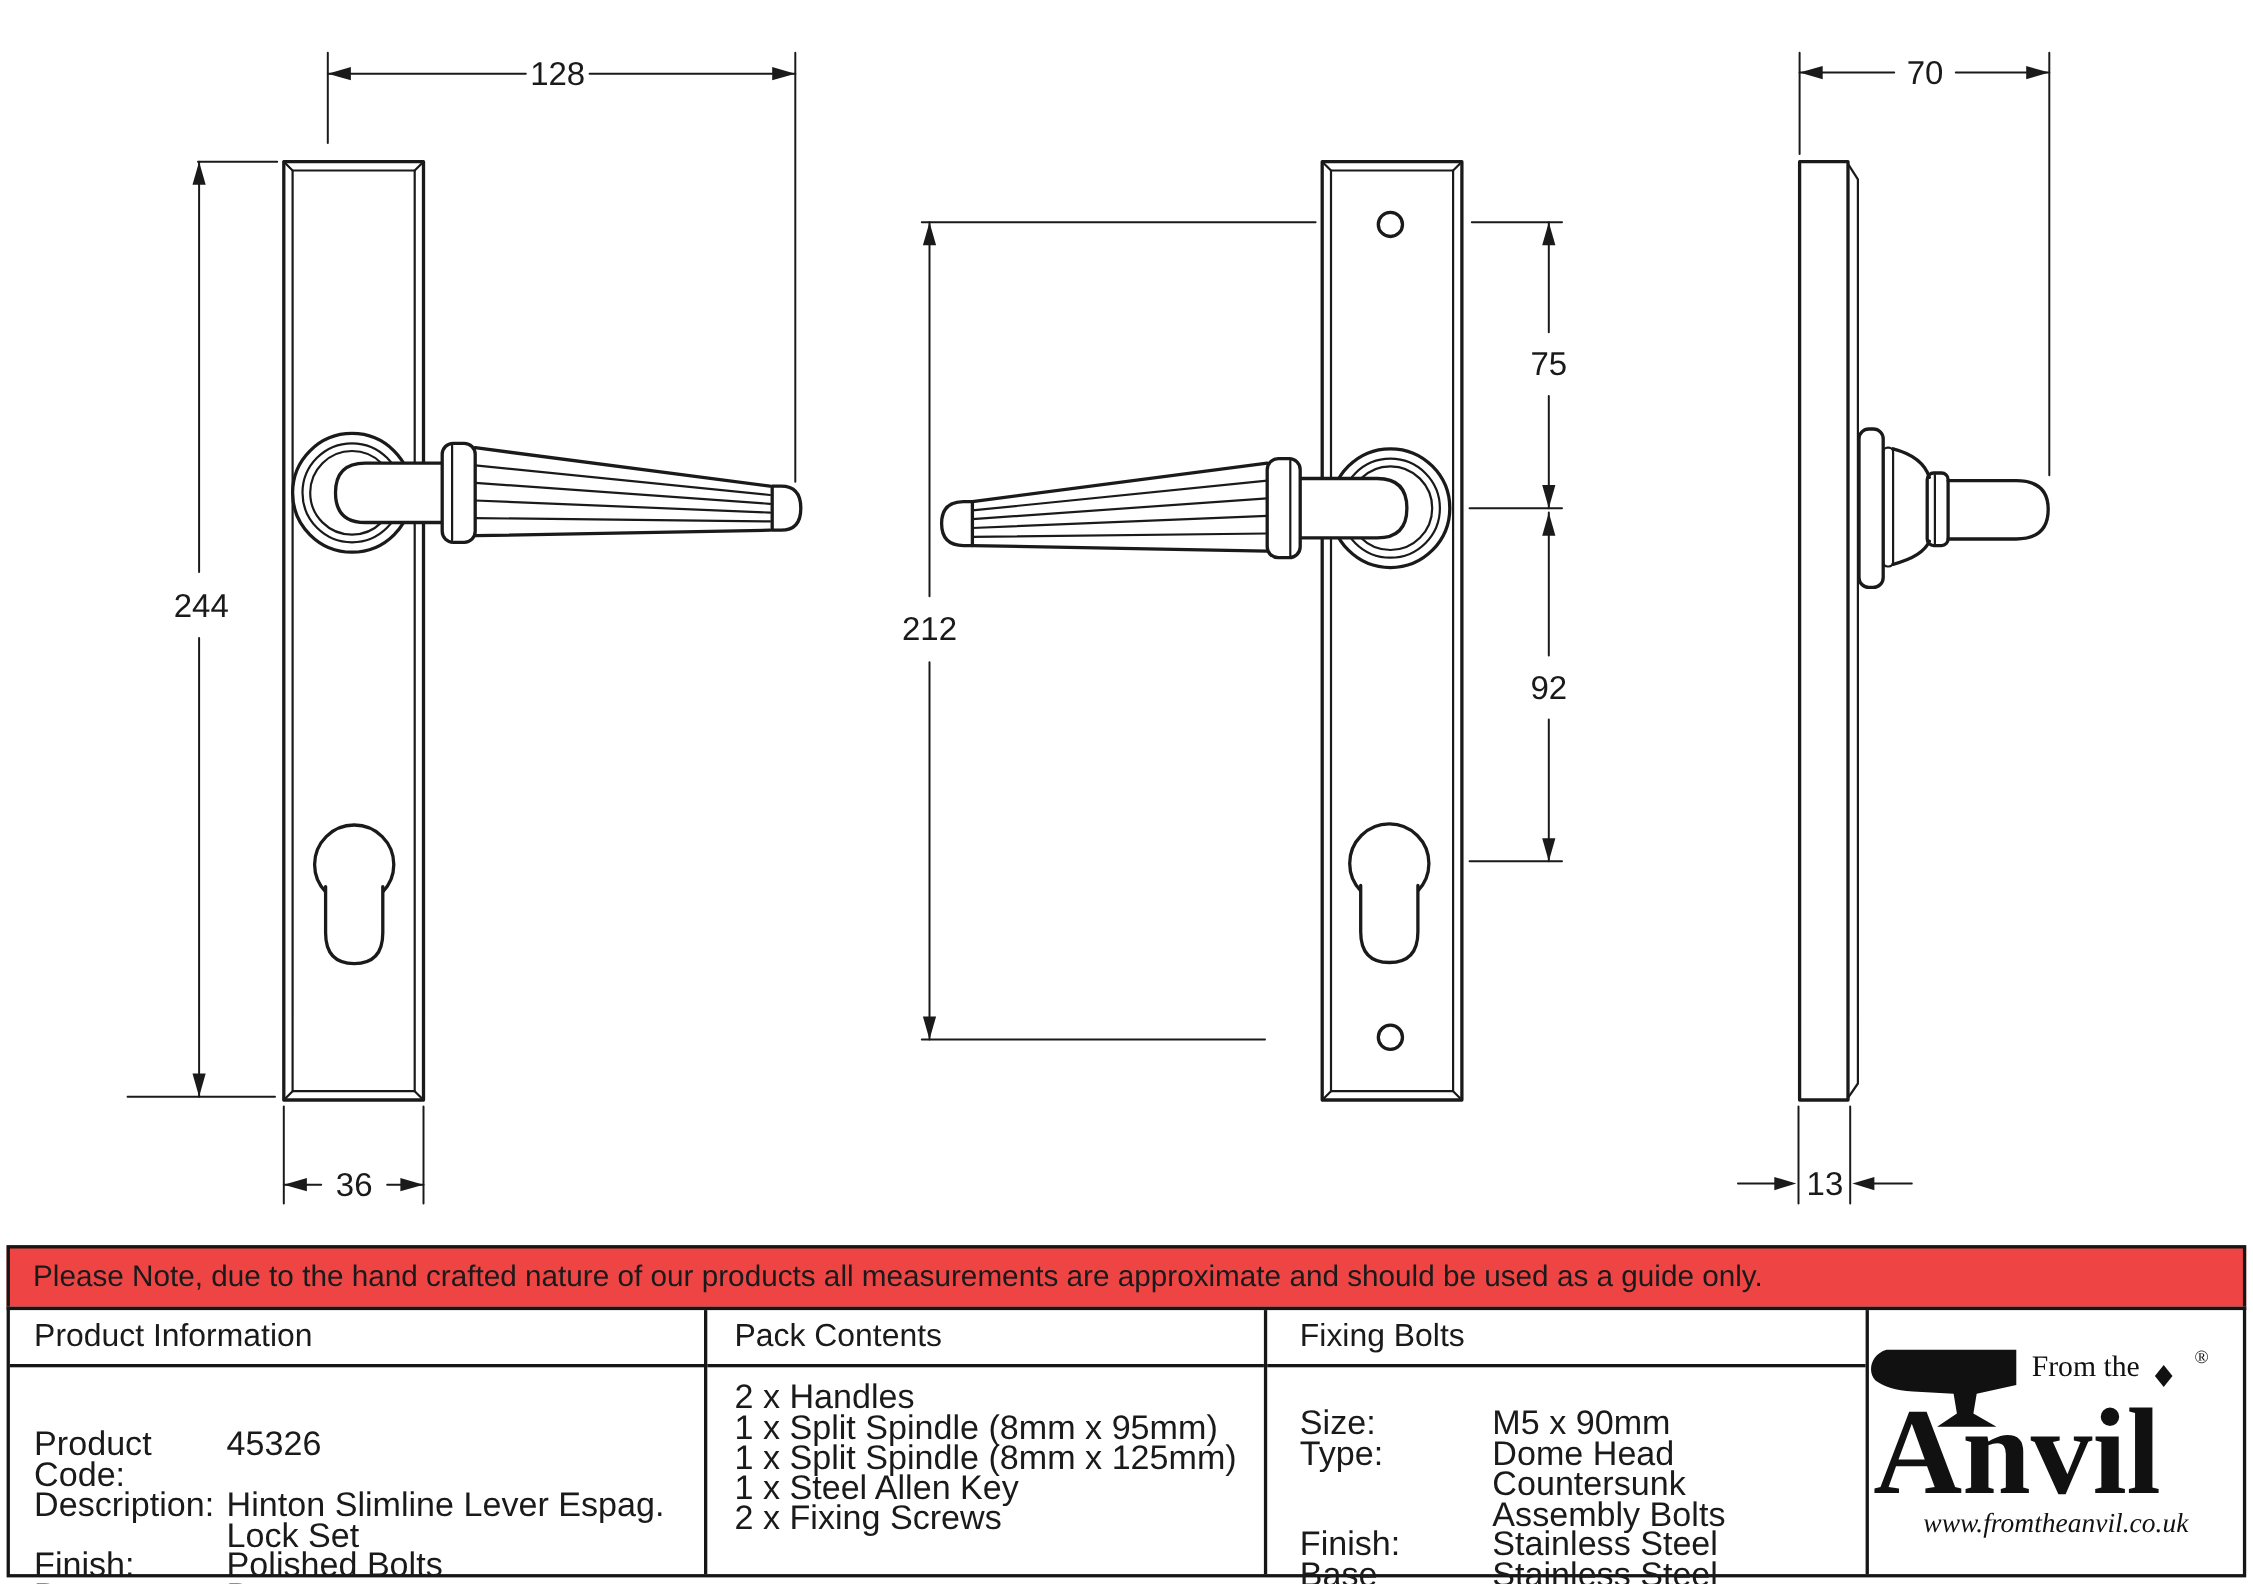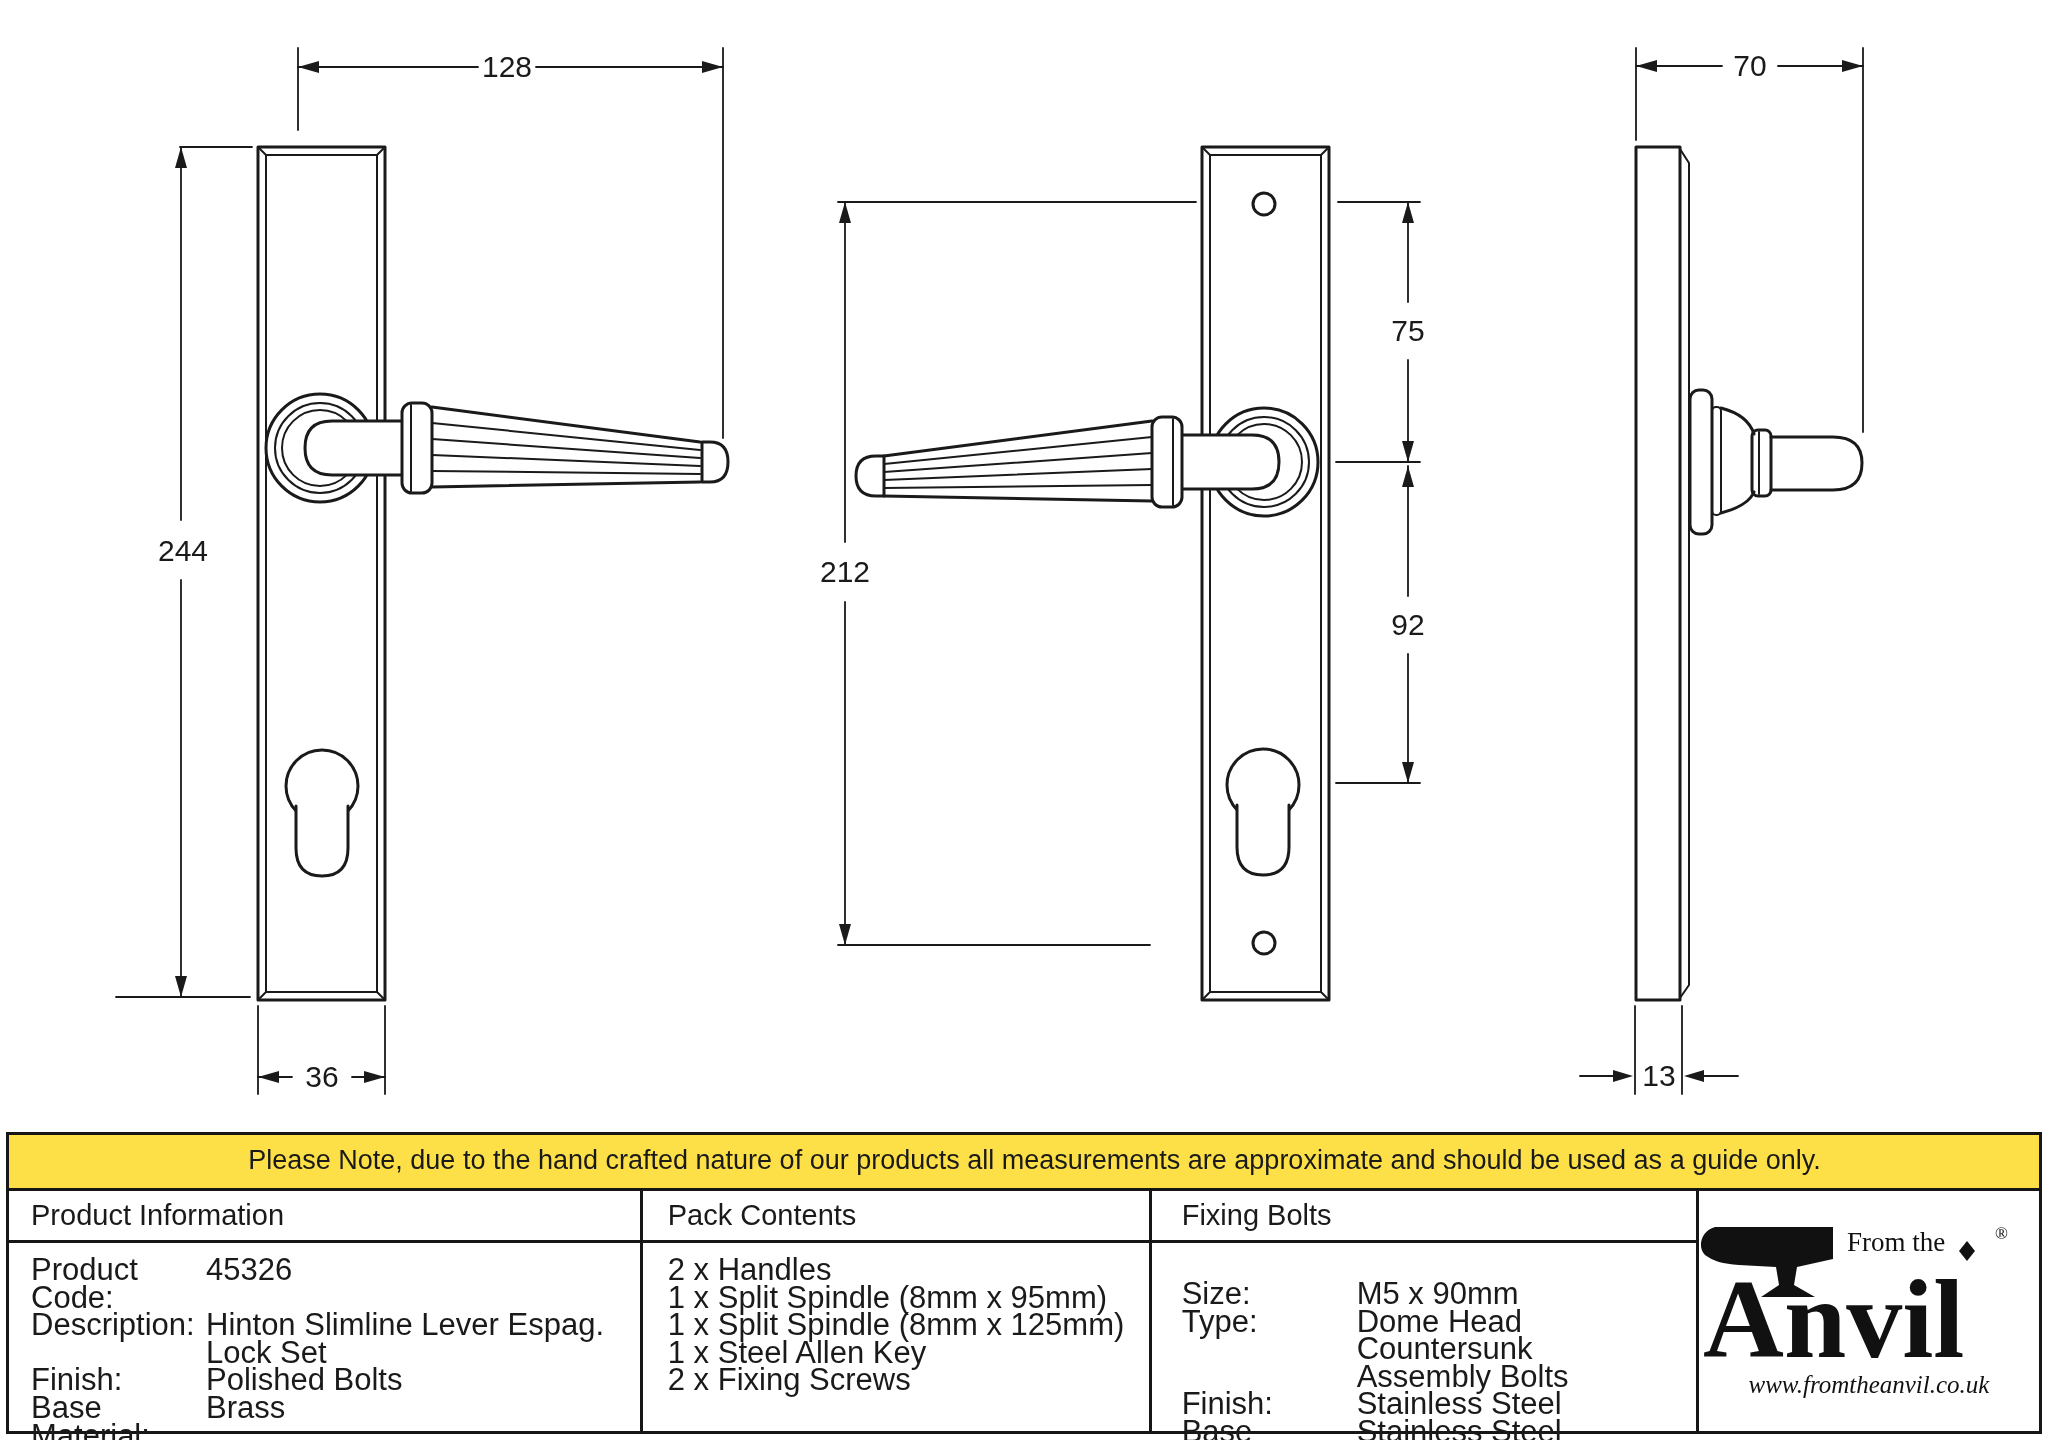--- a/index.html
+++ b/index.html
@@ -6,27 +6,27 @@
   .sheet{position:relative;width:2048px;height:1440px;background:#ffffff;overflow:hidden;
          font-family:"Liberation Sans",sans-serif;color:#1a1a1a;}
   svg{display:block;}
   .obj{fill:none;stroke:#1a1a1a;stroke-width:3;stroke-linejoin:round;stroke-linecap:round;}
   .obj2{fill:none;stroke:#1a1a1a;stroke-width:2;stroke-linejoin:round;stroke-linecap:round;}
   .objw{fill:#ffffff;stroke:#1a1a1a;stroke-width:3;stroke-linejoin:round;stroke-linecap:round;}
   .dim{fill:none;stroke:#1a1a1a;stroke-width:1.8;stroke-linecap:round;}
   .arrow{fill:#1a1a1a;stroke:none;}
   .dimtxt{font-family:"Liberation Sans",sans-serif;font-size:30px;fill:#1a1a1a;text-anchor:middle;}
   .note-bar{position:absolute;left:6px;top:1132px;width:2036px;height:59px;box-sizing:border-box;
-            border:3px solid #161616;background:#fde047;text-align:center;}
+            border:3px solid #161616;background:#ef4444;}
   .note-bar .txt{padding-left:21px;line-height:51px;font-size:27px;}
   .spec-table{position:absolute;left:6px;top:1188px;width:2036px;height:246px;box-sizing:border-box;
               border:3px solid #161616;background:#ffffff;display:flex;}
   .col{box-sizing:border-box;border-right:3px solid #161616;display:flex;flex-direction:column;}
   .col:last-child{border-right:none;}
-  .col-1{width:660px;}
+  .col-1{width:660px;gap:43px;}
   .col-2{width:530px;}
   .col-3{width:570px;}
   .col-4{flex:1;align-items:center;justify-content:center;}
   .col-head{height:52px;box-sizing:border-box;border-bottom:3px solid #161616;
             font-size:29px;line-height:49px;}
   .col-1 .col-head{padding-left:22px;}
   .col-2 .col-head{padding-left:25px;}
   .col-3 .col-head{padding-left:30px;}
   .col-body{padding-top:13px;font-size:31px;line-height:27.6px;}
   .col-1 .col-body{padding-left:22px;}

